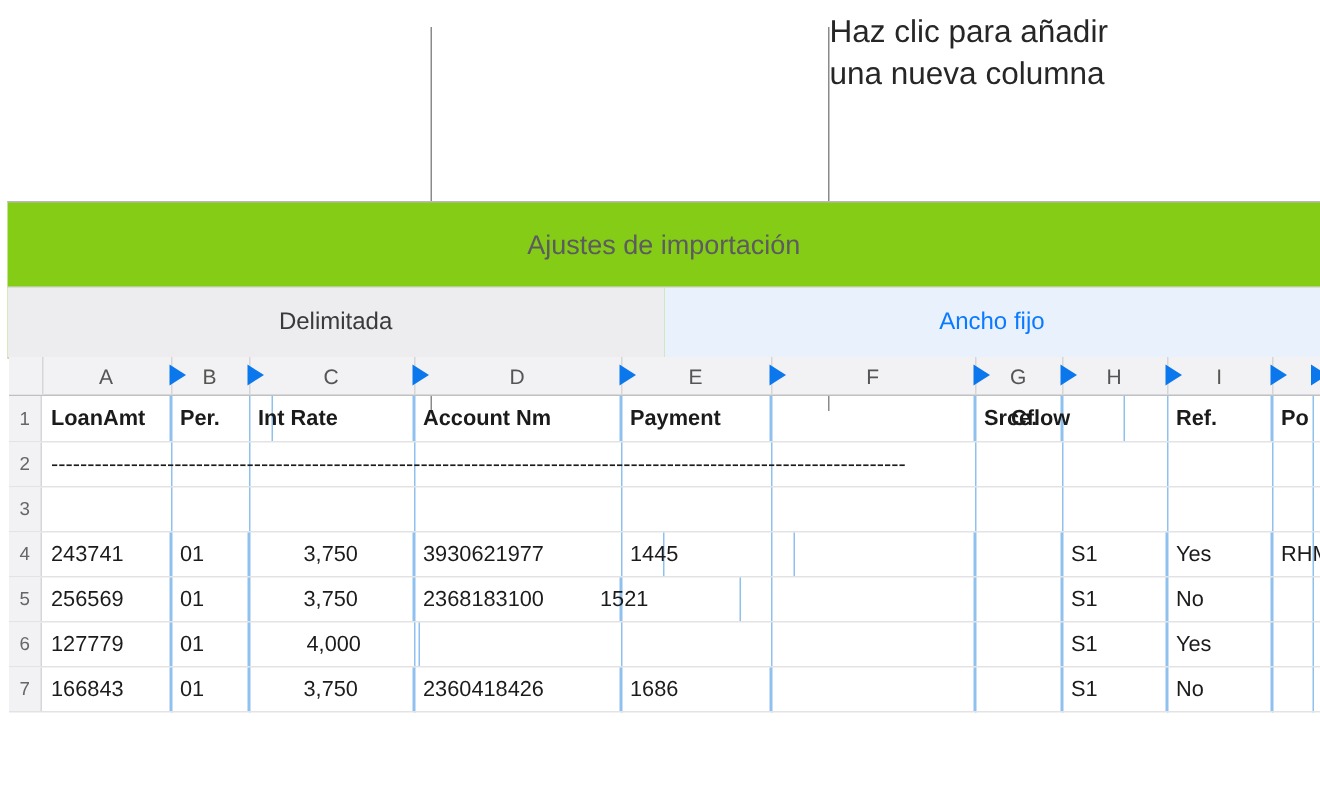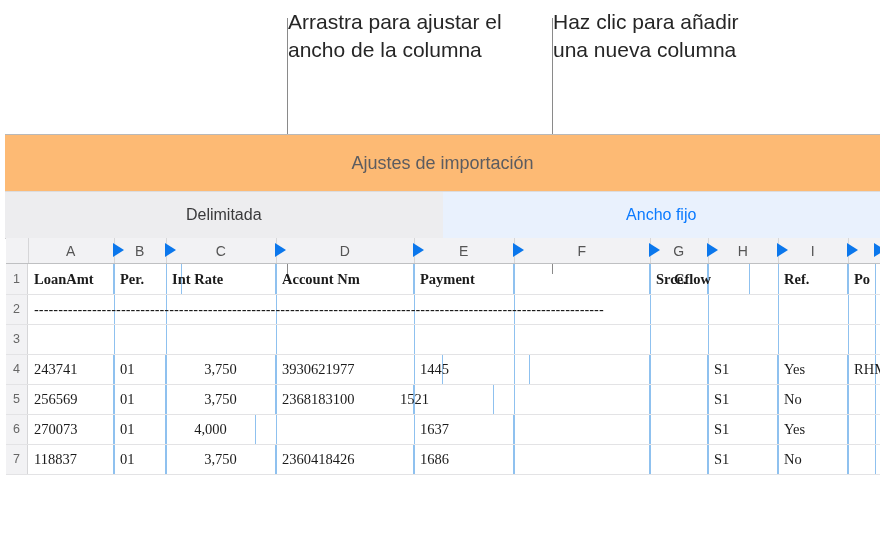--- a/index.html
+++ b/index.html
@@ -1,44 +1,43 @@
 <!DOCTYPE html>
 <html><head>
 <meta charset="utf-8">
 <style>
 html,body{margin:0;padding:0;font-family:-apple-system,"Helvetica Neue",Arial,sans-serif;background:#fff;color:#1a1a1a}
 .stage{position:relative;width:880px;height:540px;overflow:hidden}
 .callout{position:absolute;font-size:21px;line-height:1.35;color:#262626}
 .leader{position:absolute;width:1px;background:#8a8a8a}
-.panel{position:absolute;left:5px;right:0;top:134px;border-top:1.5px solid #b9b9b9;background:#fdba74}
+.panel{position:absolute;left:5px;right:0;top:134px;border-top:1.5px solid #b9b9b9;background:#84cc16}
 .panel-title{height:56px;display:flex;align-items:center;justify-content:center;font-size:18px;color:#5c5c60;border-bottom:0.5px solid #dcdcde}
 .tabs{display:flex;height:46px;border-bottom:1px solid #cfcfd1}
 .tab{flex:1;display:flex;align-items:center;justify-content:center;font-size:16px;cursor:pointer}
 .tab.inactive{color:#3a3a3c;background:#ededef}
 .tab.active{color:#0a7aff;background:#e9f1fd}
 .grid{position:absolute;left:6px;right:0;top:238px}
 .ruler{position:relative;height:25px;background:#f2f2f4;border-bottom:1px solid #bfc0c2}
 .ruler .chdr{position:absolute;top:0;height:100%;display:flex;align-items:center;justify-content:center;font-size:14px;color:#555;border-right:1px solid #d6d6d8;letter-spacing:0.5px}
 .chdr:first-child{background:#f2f2f4}
 .rowhdr{position:absolute;left:0;width:22px;background:#f2f2f4;border-right:1px solid #d6d6d8;text-align:center;font-size:12.5px;color:#666;box-sizing:border-box}
-.cell{position:absolute;height:100%;box-sizing:border-box;padding:0 6px;display:flex;align-items:center;font-family:Liberation Serif, serif;font-size:14.5px;color:#1b1b1b;border-right:1px solid #8fc1ef;white-space:nowrap;overflow:hidden}
+.cell{position:absolute;height:100%;box-sizing:border-box;padding:0 6px;display:flex;align-items:center;font-family:Liberation Sans, sans-serif;font-size:14.5px;color:#1b1b1b;border-right:1px solid #8fc1ef;white-space:nowrap;overflow:hidden}
 .row{position:relative;height:29px;border-bottom:1px solid #e3e3e5}
 .row.r1{height:30px}
 .row.r2 .cell{font-family:inherit}
 .r2 .dashes{font-family:"Menlo","Consolas",monospace;letter-spacing:0}
 .handle{position:absolute;top:0;width:0;height:0;border-top:7px solid transparent;border-bottom:7px solid transparent;border-left:11px solid #0b77ec;transform:translate(-1px,5px);cursor:col-resize}
 .colsep{position:absolute;top:0;bottom:0;width:1px;background:#8fc1ef}
 .bold{font-weight:700}
 </style>
 </head>
 <body>
 
 <div class="stage">
 
-  <div class="callout" style="left:288px;top:8px;width:220px">Arrastra para ajustar el ancho de la columna</div>
   <div class="callout" style="left:553px;top:8px;width:220px">Haz clic para añadir una nueva columna</div>
   <div class="leader" style="left:287px;top:18px;height:256px"></div>
   <div class="leader" style="left:552px;top:18px;height:256px"></div>
 
   <div class="panel">
     <div class="panel-title">Ajustes de importación</div>
     <div class="tabs">
       <div class="tab inactive">Delimitada</div>
       <div class="tab active">Ancho fijo</div>
     </div>
@@ -126,34 +125,33 @@
         <div class="cell" style="left:388px;width:100px">1521</div>
         <div class="cell" style="left:508px;width:136px"></div>
         <div class="cell" style="left:644px;width:58px"></div>
         <div class="cell" style="left:702px;width:70px">S1</div>
         <div class="cell" style="left:772px;width:70px">No</div>
         <div class="cell" style="left:842px;width:60px"></div>
       </div>
 
       <div class="row">
         <div class="rowhdr" style="height:100%;line-height:29px">6</div>
-        <div class="cell" style="left:22px;width:86px">270073</div>
+        <div class="cell" style="left:22px;width:86px">127779</div>
         <div class="cell" style="left:108px;width:52px">01</div>
-        <div class="cell" style="left:160px;width:90px;justify-content:center">4,000</div>
-        <div class="cell" style="left:408px;width:100px">1637</div>
+        <div class="cell" style="left:160px;width:114px;justify-content:center">4,000</div>
         <div class="cell" style="left:508px;width:136px"></div>
         <div class="cell" style="left:644px;width:58px"></div>
         <div class="cell" style="left:702px;width:70px">S1</div>
         <div class="cell" style="left:772px;width:70px">Yes</div>
         <div class="cell" style="left:842px;width:60px"></div>
       </div>
 
       <div class="row">
         <div class="rowhdr" style="height:100%;line-height:29px">7</div>
-        <div class="cell" style="left:22px;width:86px">118837</div>
+        <div class="cell" style="left:22px;width:86px">166843</div>
         <div class="cell" style="left:108px;width:52px">01</div>
         <div class="cell" style="left:160px;width:110px;justify-content:center">3,750</div>
         <div class="cell" style="left:270px;width:138px">2360418426</div>
         <div class="cell" style="left:408px;width:100px">1686</div>
         <div class="cell" style="left:508px;width:136px"></div>
         <div class="cell" style="left:644px;width:58px"></div>
         <div class="cell" style="left:702px;width:70px">S1</div>
         <div class="cell" style="left:772px;width:70px">No</div>
         <div class="cell" style="left:842px;width:60px"></div>
       </div>

